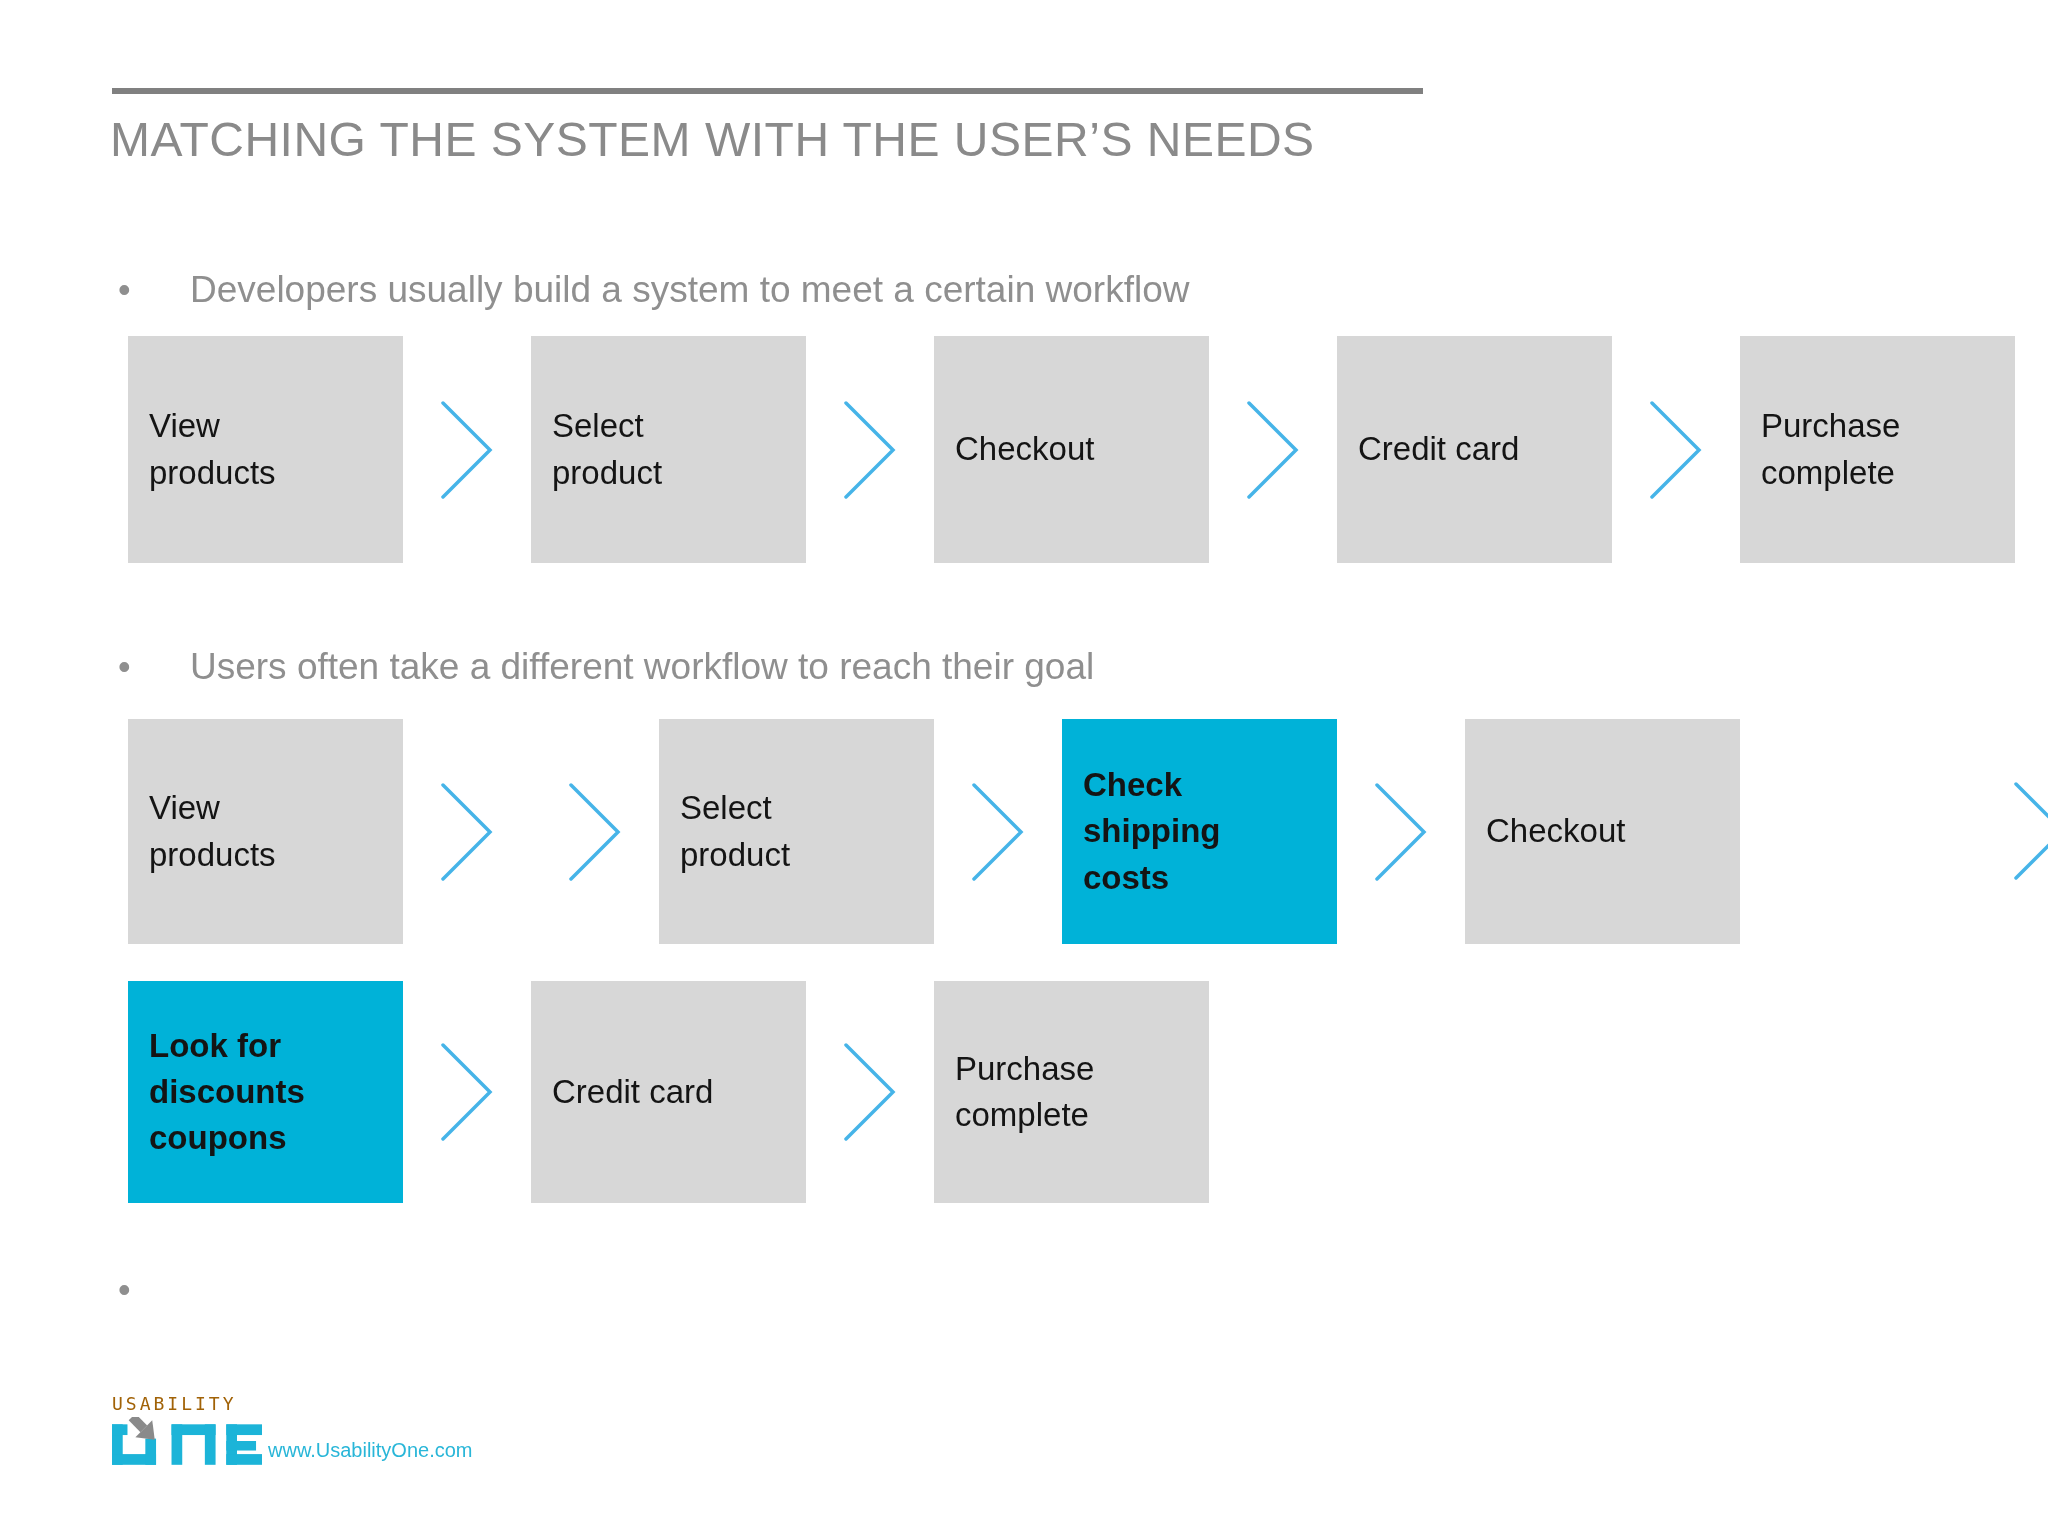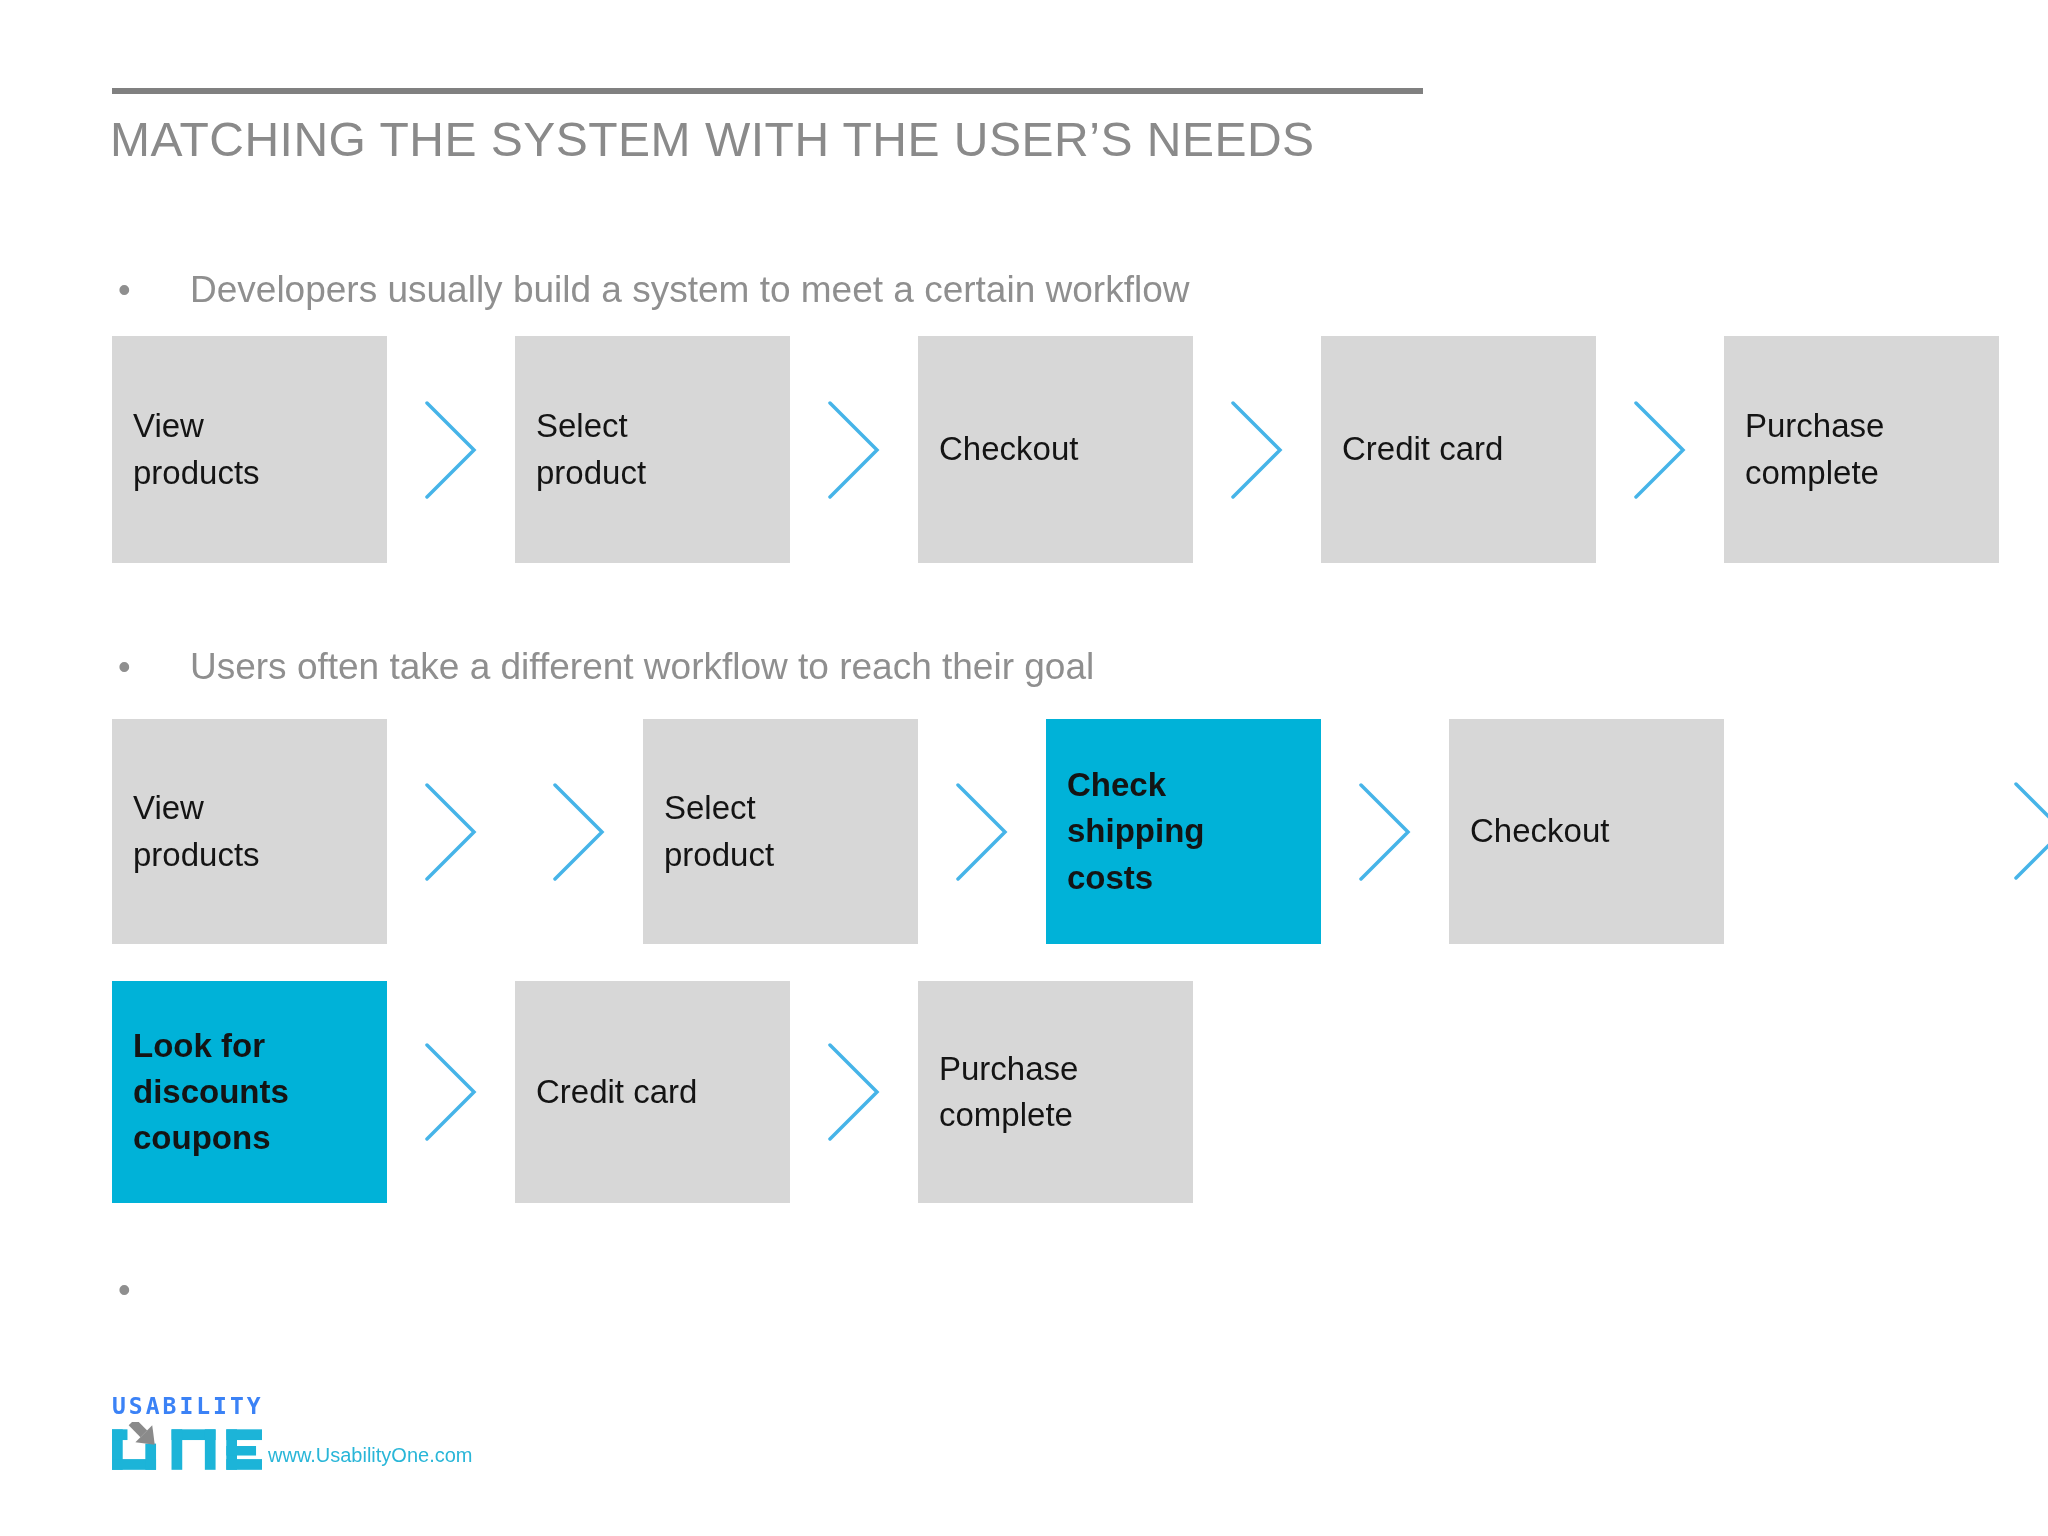--- a/index.html
+++ b/index.html
@@ -13,40 +13,40 @@
     font-size:48px;letter-spacing:0.5px;color:#8a8a8a;white-space:nowrap;
   }
   .bullet{position:absolute;left:112px;display:flex;align-items:flex-start;
     font-size:37px;color:#8f8f8f;line-height:1.2;width:1800px;}
   .bullet .dot{width:72px;flex:0 0 72px;padding-left:6px;}
   .bullet .dot::before{content:"\2022";font-size:36px;}
   .bullet.b1{top:268px;}
   .bullet.b2{top:645px;}
   .bullet.b3{top:1268px;}
 
-  .flow-row{position:absolute;left:112px;display:flex;align-items:stretch;}
+  .flow-row{position:absolute;left:128px;display:flex;align-items:stretch;}
   .row1{top:336px;height:227px;}
   .row2{top:719px;height:225px;}
   .row3{top:981px;height:222px;justify-content:center;}
   .box{
     width:275px;flex:0 0 275px;background:#d7d7d7;box-sizing:border-box;
     display:flex;align-items:center;padding-left:21px;padding-right:10px;
     font-size:33px;line-height:1.4;color:#141414;
   }
   .box .box-label{display:block;width:196px;}
   .box.cyan{background:#00b2d8;font-weight:bold;}
   .gap{width:128px;flex:0 0 128px;display:flex;align-items:center;justify-content:center;}
   .chev{display:block;}
   .chev polyline{fill:none;stroke:#46b4e8;stroke-width:3.5;stroke-linecap:round;stroke-linejoin:miter;}
   .chev-trailing{position:absolute;left:2014px;top:781px;}
 
   .logo{position:absolute;left:112px;top:1393px;}
   .logo-usability{
-    font-family:"DejaVu Sans Mono", monospace;font-weight:bold;
-    font-size:23px;letter-spacing:3px;color:#3b82f6;
+    font-family:"DejaVu Sans Mono", monospace;font-weight:normal;
+    font-size:18px;letter-spacing:3px;color:#a16207;
   }
   .logo-row{display:flex;align-items:flex-end;margin-top:3px;}
   .logo-one{display:block;}
   .logo-site{
     margin-left:6px;margin-bottom:3px;font-size:20px;color:#29b6d8;white-space:nowrap;
   }
 </style>
 </head>
 <body>
 

